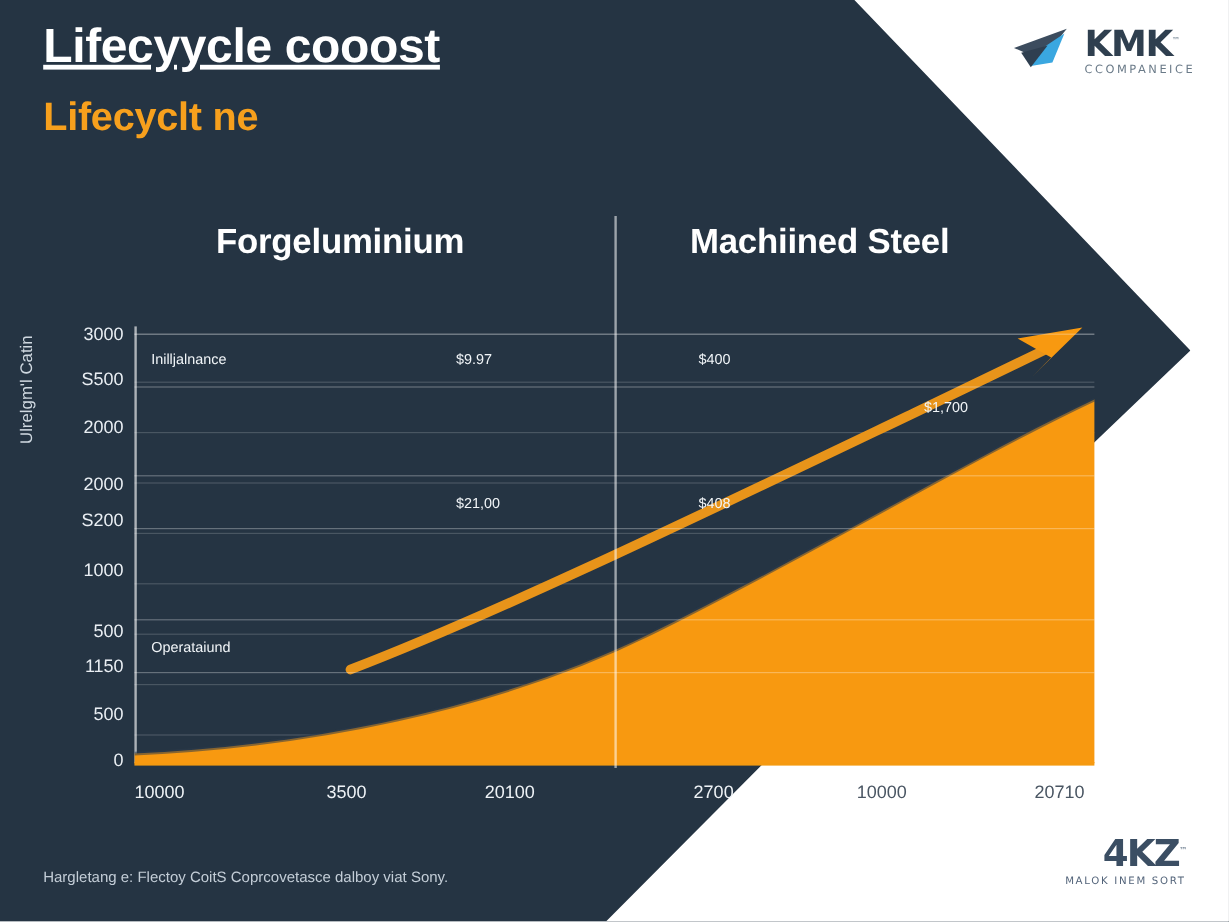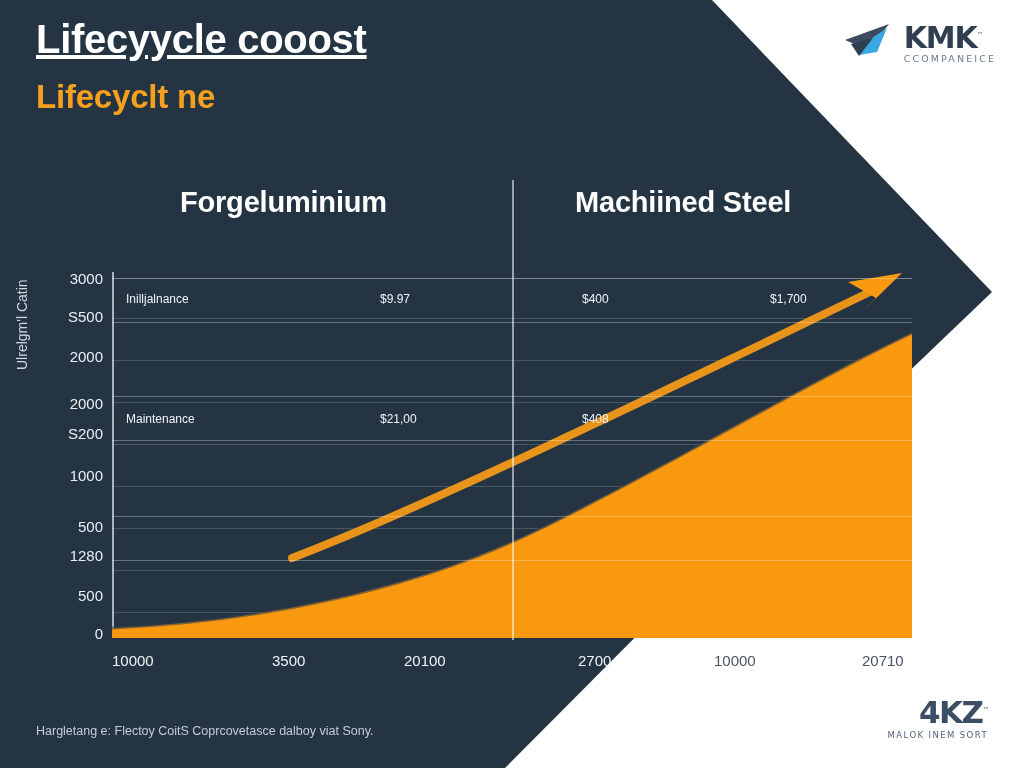--- a/index.html
+++ b/index.html
@@ -78,21 +78,21 @@
   .xlabels{position:absolute;left:0;top:652px;width:912px;height:28px;z-index:12;}
   .xlabels .t{position:absolute;font-size:15px;color:#eef2f6;white-space:nowrap;}
   .xlabels .t.onwhite{color:#4a5663;}
   
   .tbl{position:absolute;left:112px;top:278px;width:800px;height:358px;z-index:12;pointer-events:none;}
   .trow{position:absolute;left:0;width:800px;height:42px;display:block;}
   .tcell{position:absolute;top:0;font-size:12px;color:#f1f5f8;white-space:nowrap;line-height:42px;}
   .tcell.label{left:14px;}
   .tcell.v1{left:268px;}
   .tcell.v2{left:470px;}
-  .tcell.v3{left:658px;}
+  .tcell.v3{left:658px;margin-top:40px;}
   .rowline{position:absolute;left:0;width:800px;height:1px;background:rgba(255,255,255,.30);}
   
   .areasvg{position:absolute;left:112px;top:240px;width:802px;height:400px;z-index:6;}
   .arrowsvg{position:absolute;left:112px;top:240px;width:810px;height:400px;z-index:10;}
   
   .footnote{
     position:absolute;left:36px;top:724px;z-index:14;
     font-size:12.5px;color:#c3cdd7;white-space:nowrap;
   }
   
@@ -140,21 +140,21 @@
   </div>
 
   <div class="ylabels">
     <div class="t" style="top:0px">3000</div>
     <div class="t" style="top:38px">S500</div>
     <div class="t" style="top:78px">2000</div>
     <div class="t" style="top:125px">2000</div>
     <div class="t" style="top:155px">S200</div>
     <div class="t" style="top:197px">1000</div>
     <div class="t" style="top:248px">500</div>
-    <div class="t" style="top:277px">1280</div>
+    <div class="t" style="top:277px">1150</div>
     <div class="t" style="top:317px">500</div>
     <div class="t" style="top:355px">0</div>
   </div>
   <div class="ytitle">Ulrelgm'l Catin</div>
 
   <div class="plot">
     <div class="axis-left"></div>
     <div class="gridline" style="top:0px"></div>
     <div class="gridline" style="top:40px"></div>
     <div class="gridline" style="top:82px"></div>
@@ -181,28 +181,33 @@
     <div class="rowline" style="top:0px"></div>
     <div class="trow" style="top:0px">
       <div class="tcell label">Inilljalnance</div>
       <div class="tcell v1">$9.97</div>
       <div class="tcell v2">$400</div>
       <div class="tcell v3">$1,700</div>
     </div>
     <div class="rowline" style="top:44px"></div>
 
     <div class="trow" style="top:120px">
-      <div class="tcell label">Maintenance</div>
       <div class="tcell v1">$21,00</div>
       <div class="tcell v2">$408</div>
       <div class="tcell v3"></div>
     </div>
     <div class="rowline" style="top:118px"></div>
     <div class="rowline" style="top:162px"></div>
 
+    <div class="trow" style="top:240px">
+      <div class="tcell label">Operataiund</div>
+      <div class="tcell v1"></div>
+      <div class="tcell v2"></div>
+      <div class="tcell v3"></div>
+    </div>
     <div class="rowline" style="top:238px"></div>
     <div class="rowline" style="top:282px"></div>
   </div>
 
   <div class="xlabels">
     <div class="t" style="left:112px">10000</div>
     <div class="t" style="left:272px">3500</div>
     <div class="t" style="left:404px">20100</div>
     <div class="t" style="left:578px">2700</div>
     <div class="t onwhite" style="left:714px">10000</div>

